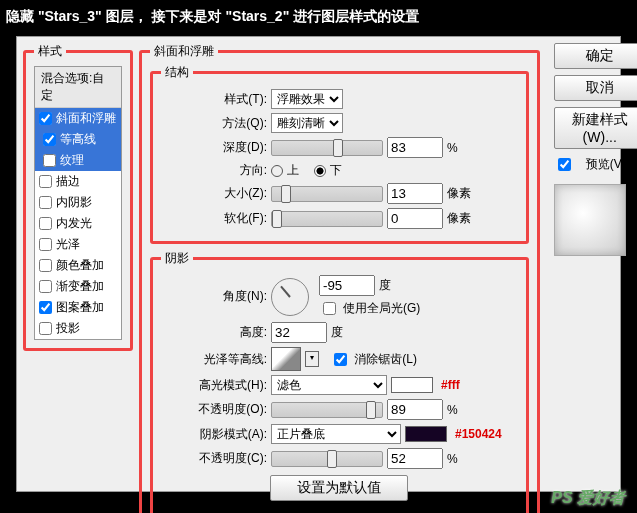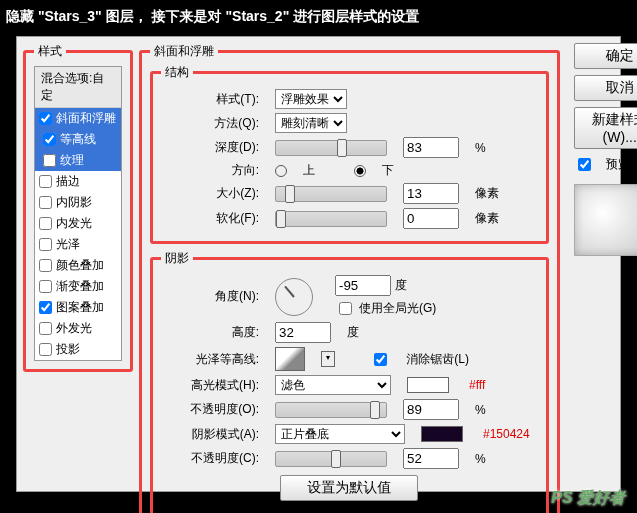--- a/index.html
+++ b/index.html
@@ -9,34 +9,34 @@
 .col-mid{flex:1;padding:0 6px}
 .col-right{width:100px;flex-shrink:0;padding-left:8px}
 fieldset{border:3px solid #ef4444;border-radius:3px;margin:0 0 6px;padding:4px 8px 8px}
 legend{padding:0 4px;font-size:12px}
 .style-list{border:1px solid #999;background:#fff;margin-top:2px}
 .style-head{background:#e8e8e8;padding:3px 6px;border-bottom:1px solid #ccc}
 .style-row{display:flex;align-items:center;padding:2px 4px;gap:4px}
 .style-row.indent{padding-left:8px}
 .style-row.sel{background:#3875d7;color:#fff}
 .style-row input[type=checkbox]{margin:0}
-.form-row{display:flex;align-items:center;margin:4px 8px;gap:16px}
+.form-row{display:flex;align-items:center;margin:4px 16px;gap:4px}
 .form-row .lbl{width:90px;text-align:right}
 select{font-size:12px;border:1px solid #888;background:#fff;padding:1px}
 .num{width:48px}
 .slider{height:14px;background:linear-gradient(#ddd,#ccc);border:1px solid #999;border-radius:2px;position:relative;flex:1;max-width:110px}
 .slider .thumb{position:absolute;top:-2px;width:8px;height:16px;background:#eee;border:1px solid #666;border-radius:2px}
 .btn{display:block;width:92px;padding:3px 0;margin-bottom:6px;border:1px solid #888;background:linear-gradient(#fff,#e0e0e0);text-align:center;border-radius:2px;cursor:pointer;font-size:14px}
 .btn.small{display:inline-block;width:auto;padding:3px 26px;margin:0 4px}
 .swatch{width:40px;height:14px;border:1px solid #666;display:inline-block}
 .contour{width:28px;height:22px;border:1px solid #666;background:linear-gradient(135deg,#fff 40%,#888 60%);display:inline-block;vertical-align:middle}
 .angle-ctrl{width:36px;height:36px;border:1px solid #888;border-radius:50%;position:relative;display:inline-block;vertical-align:middle;margin-right:6px}
 .angle-ctrl::after{content:"";position:absolute;width:2px;height:14px;background:#555;left:17px;top:4px;transform-origin:bottom;transform:rotate(-40deg)}
 .preview-box{width:70px;height:70px;border:1px solid #aaa;margin-top:10px;background:radial-gradient(circle at 40% 40%,#fff,#ccc);box-shadow:inset 0 0 8px rgba(0,0,0,.2)}
-.annot{color:#d00;font-weight:normal;margin-left:4px}
+.annot{color:#d00;font-weight:bold;margin-left:4px}
 .radio-dot{width:10px;height:10px;border-radius:50%;border:1px solid #555;display:inline-block;vertical-align:middle}
 .radio-dot.on{background:radial-gradient(circle,#000 45%,#fff 55%)}
 .wm{position:absolute;right:12px;bottom:4px;color:#6a6;font-size:16px;font-style:italic;font-weight:bold;text-shadow:0 0 3px #fff}
 .drop{display:inline-block;border:1px solid #666;width:12px;height:14px;background:#eee;vertical-align:middle;text-align:center;line-height:12px;font-size:8px}
 </style>
 </head>
 <body>
 
 <div class="caption">隐藏 "Stars_3" 图层，  接下来是对  "Stars_2"  进行图层样式的设置</div>
 
@@ -80,24 +80,20 @@
               <input type="checkbox" style="">
               <span>颜色叠加</span>
             </div>
             <div class="style-row">
               <input type="checkbox" style="">
               <span>渐变叠加</span>
             </div>
             <div class="style-row">
               <input type="checkbox" checked="" style="">
               <span>图案叠加</span>
-            </div>
-            <div class="style-row">
-              <input type="checkbox" style="">
-              <span>外发光</span>
             </div>
             <div class="style-row">
               <input type="checkbox" style="">
               <span>投影</span>
             </div>
           </div>
       </div>
     </fieldset>
   </div>
 

